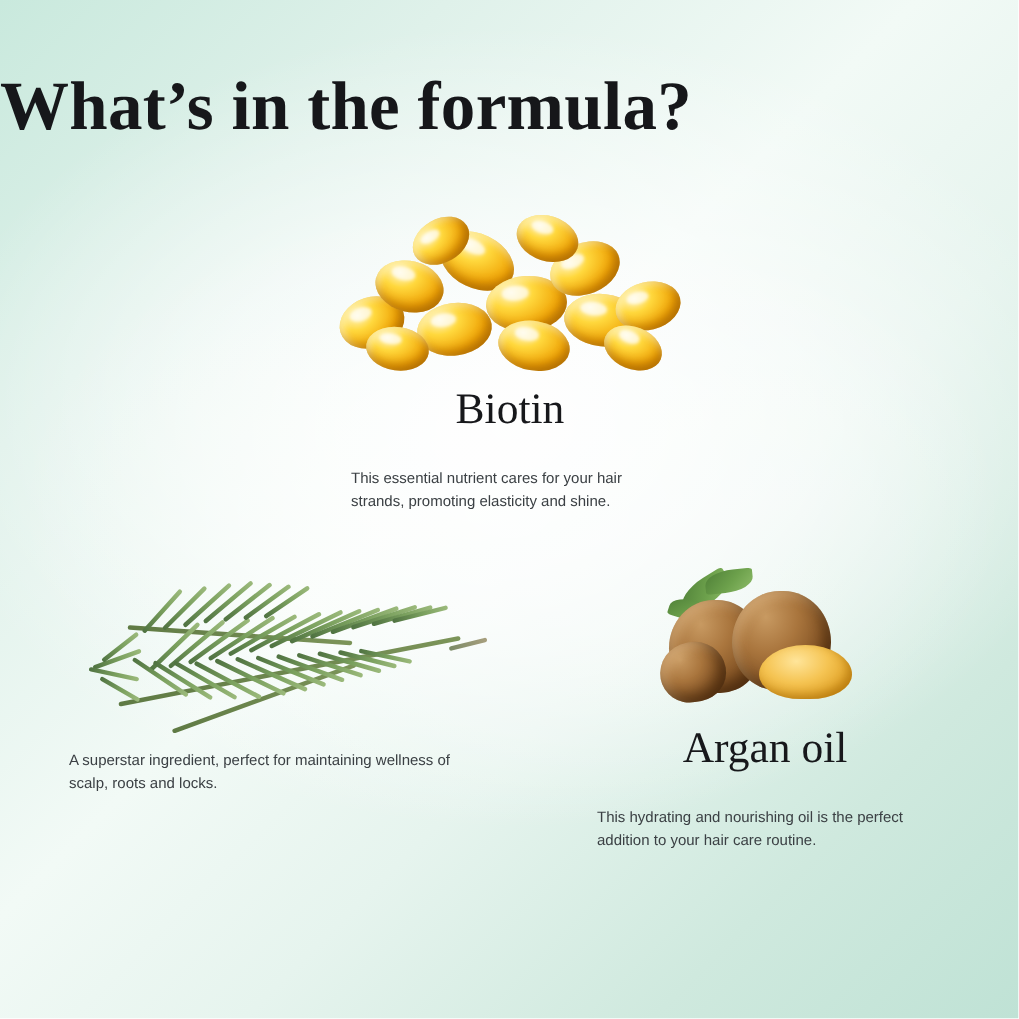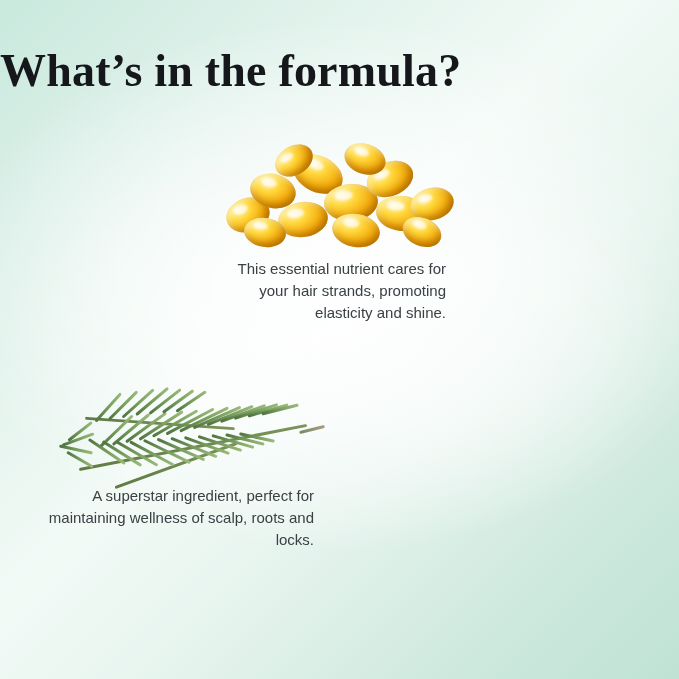--- a/index.html
+++ b/index.html
@@ -50,25 +50,25 @@
   .ing-title {
     font-family: "Liberation Serif", serif;
     font-size: 29px;
     color: #17181b;
     text-align: center;
     line-height: 1.1;
     white-space: nowrap;
   }
   .ing-desc {
     font-family: "Liberation Sans", sans-serif;
-    font-size: 15px;
+    font-size: 10px;
     line-height: 1.47;
     color: #3b4044;
-    text-align: right;
-    margin-top: 7px;
+    text-align: left;
+    margin-top: 23px;
   }
 
   
   #biotin-block {
     top: 140px;
     left: 170px;
     width: 340px;
   }
   #biotin-art {
     position: relative;
@@ -166,20 +166,21 @@
       <div class="cap" style="left:104px;top:44px; width:54px; height:37px; transform:rotate(-4deg);"></div>
       <div class="cap" style="left:112px;top:74px; width:48px; height:33px; transform:rotate(10deg);"></div>
       <div class="cap" style="left:146px;top:22px; width:48px; height:34px; transform:rotate(-22deg);"></div>
       <div class="cap" style="left:156px;top:56px; width:52px; height:35px; transform:rotate(6deg);"></div>
       <div class="cap" style="left:190px;top:48px; width:44px; height:32px; transform:rotate(-14deg);"></div>
       <div class="cap" style="left:54px; top:6px;  width:40px; height:29px; transform:rotate(-30deg);"></div>
       <div class="cap" style="left:124px;top:4px;  width:42px; height:30px; transform:rotate(18deg);"></div>
       <div class="cap" style="left:182px;top:78px; width:40px; height:28px; transform:rotate(22deg);"></div>
       <div class="cap" style="left:24px; top:78px; width:42px; height:29px; transform:rotate(8deg);"></div>
     </div>
+    <div class="ing-title">Biotin</div>
     <div class="ing-desc" style="padding:0 64px;">This essential nutrient cares for your hair strands, promoting elasticity and shine.</div>
   </div>
 
   <div class="ingredient" id="rosemary-block">
     <div id="rosemary-art">
 
       <div class="stem" style="left:62px; top:68px; width:232px; transform:rotate(-11deg);"></div>
 
       <div class="stem" style="left:70px; top:44px; width:150px; transform:rotate(4deg);"></div>
       <div class="stem" style="left:96px; top:86px; width:130px; transform:rotate(-20deg);"></div>
@@ -222,14 +223,28 @@
       <div class="needle" style="left:46px; top:60px; width:34px; transform:rotate(-20deg);"></div>
       <div class="needle" style="left:44px; top:70px; width:34px; transform:rotate(12deg);"></div>
       <div class="needle" style="left:50px; top:52px; width:30px; transform:rotate(-38deg);"></div>
       <div class="needle" style="left:50px; top:80px; width:30px; transform:rotate(30deg);"></div>
 
       <div class="stem" style="left:284px; top:50px; width:26px; transform:rotate(-14deg); background:linear-gradient(90deg,#7a8a66,#a89f7e);"></div>
     </div>
     <div class="ing-desc" style="padding:0 36px;">A superstar ingredient, perfect for maintaining wellness of scalp, roots and locks.</div>
   </div>
 
+  <div class="ingredient" id="argan-block">
+    <div id="argan-art">
+      <div class="leaf" style="left:42px; top:8px;  width:36px; height:17px; transform:rotate(-32deg);"></div>
+      <div class="leaf" style="left:60px; top:2px;  width:32px; height:15px; transform:rotate(-6deg);"></div>
+      <div class="leaf" style="left:36px; top:22px; width:30px; height:14px; transform:rotate(18deg);"></div>
+
+      <div class="nut" style="left:36px; top:22px; width:62px; height:62px;"></div>
+      <div class="nut" style="left:78px; top:16px; width:66px; height:66px;"></div>
+      <div class="kernel" style="left:96px; top:52px; width:62px; height:36px;"></div>
+      <div class="nut" style="left:30px; top:50px; width:44px; height:40px; transform:rotate(-10deg);"></div>
+    </div>
+    <div class="ing-title">Argan oil</div>
+    <div class="ing-desc" style="padding:0 48px;">This hydrating and nourishing oil is the perfect addition to your hair care routine.</div>
+  </div>
 
 </div>
 
 </body></html>

